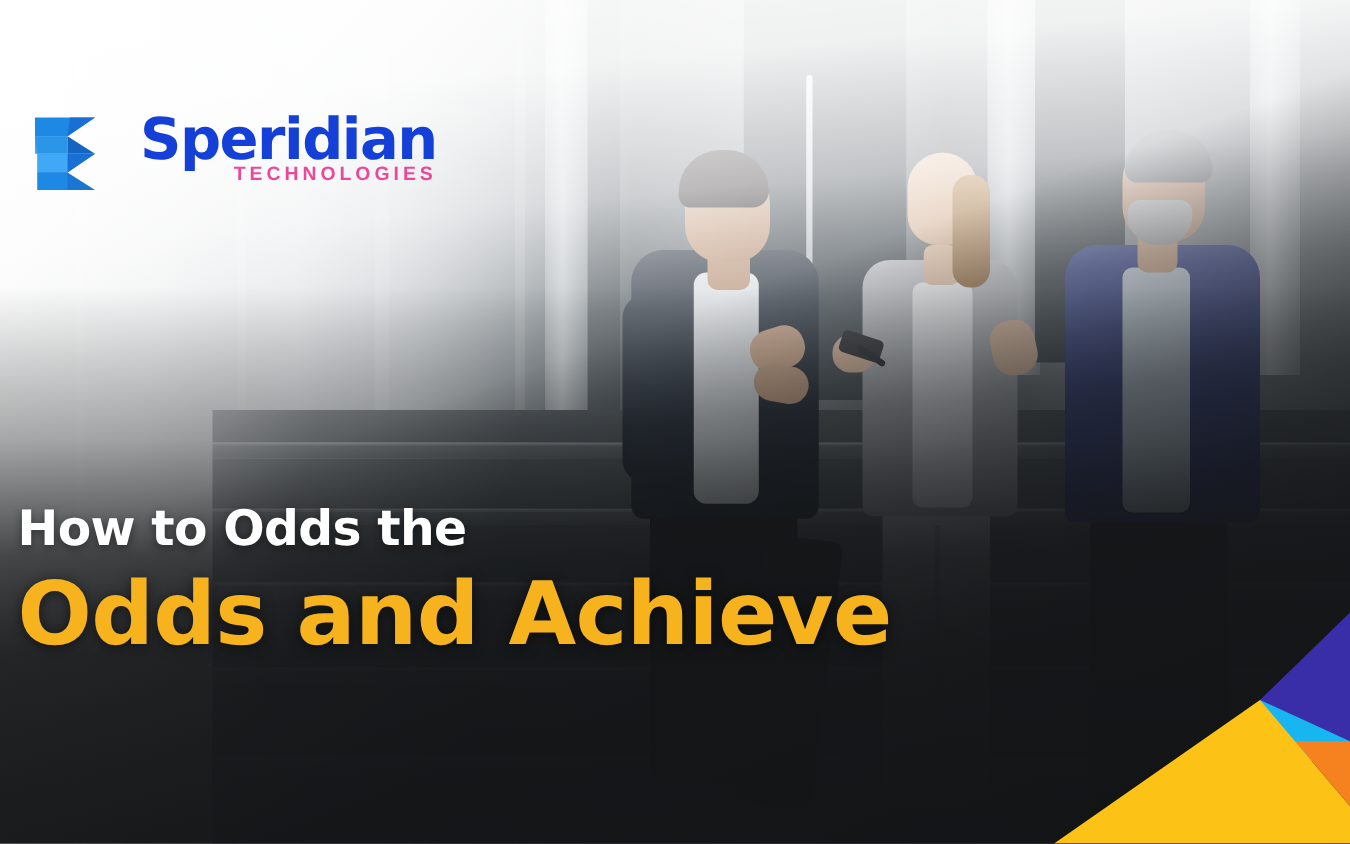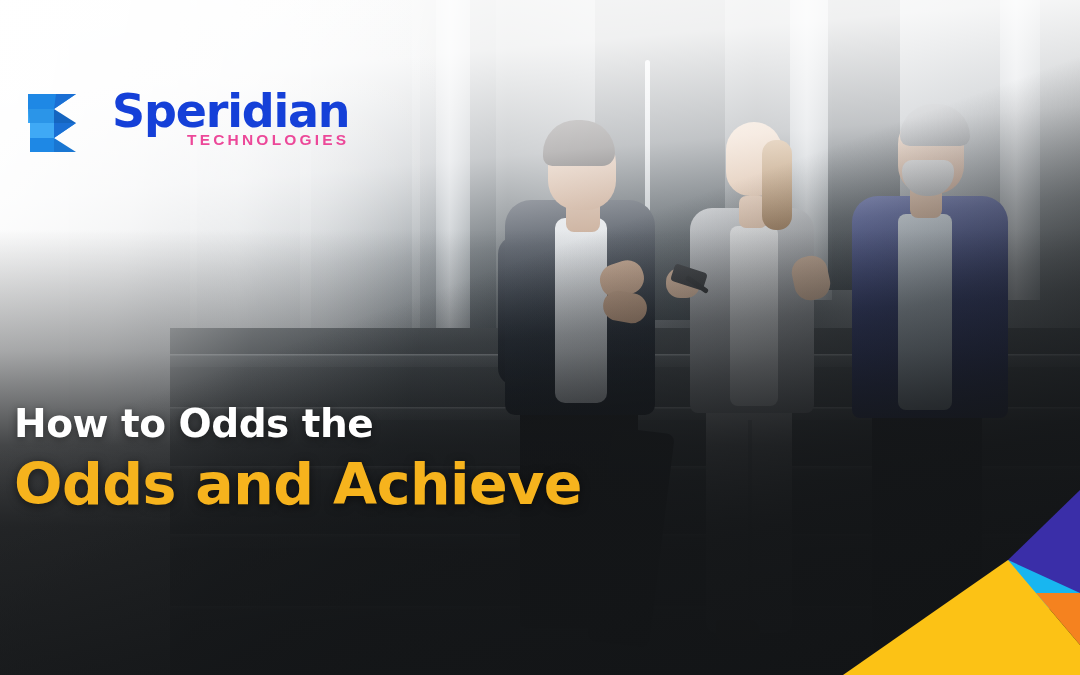--- a/index.html
+++ b/index.html
@@ -177,21 +177,21 @@
   
   .headline { position:absolute; left:14px; top:404px; width:900px; }
   .hl-line {
     font-family:"DejaVu Sans", sans-serif;
     font-weight:bold;
     line-height:1.04;
     letter-spacing:-0.5px;
     white-space:nowrap;
   }
   .hl-1 { font-size:39px; color:#ffffff; text-shadow:0 2px 8px rgba(0,0,0,.45); margin-bottom:10px; }
-  .hl-2, .hl-3 { font-size:57px; color:#f6b31d; text-shadow:0 2px 10px rgba(0,0,0,.55); }
+  .hl-2, .hl-3 { font-size:70px; color:#f6b31d; text-shadow:0 2px 10px rgba(0,0,0,.55); }
   .hl-2 { margin-bottom:6px; }
 
   
   .corner { position:absolute; right:0; bottom:0; width:250px; height:190px; }
   .corner svg { display:block; width:100%; height:100%; }
 </style>
 </head>
 <body>
 
 <div class="banner">

